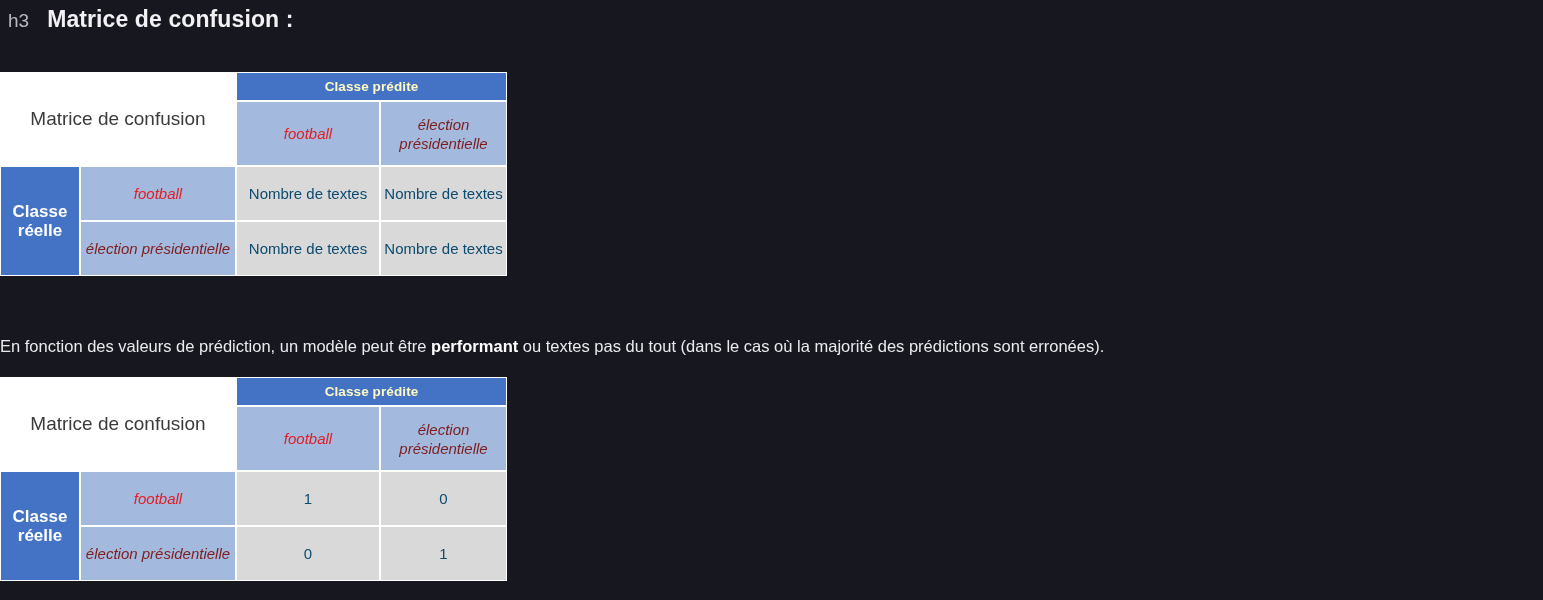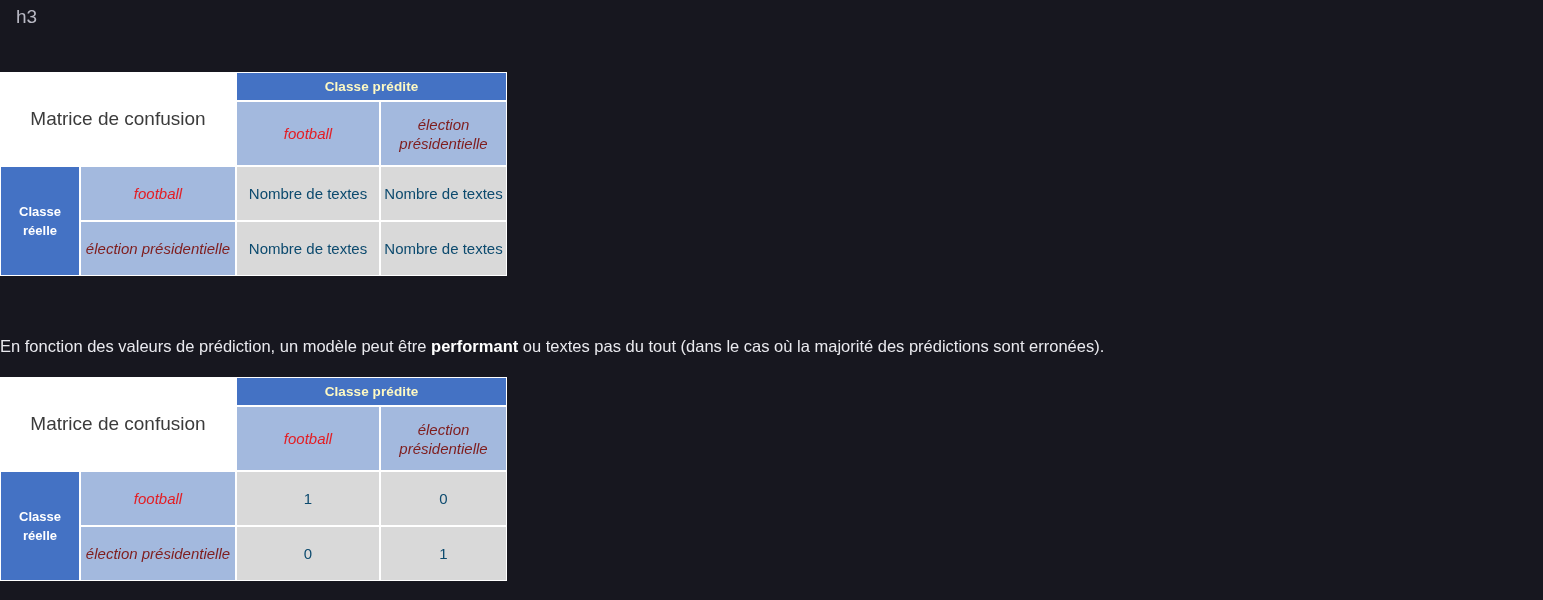--- a/index.html
+++ b/index.html
@@ -12,21 +12,21 @@
     height: 600px;
     font-family: "Liberation Sans", sans-serif;
     color: #e8e8ec;
     overflow: hidden;
     position: relative;
   }
 
   
   .heading-row {
     position: absolute;
-    left: 16px;
+    left: 8px;
     top: 6px;
     height: 34px;
     display: flex;
     align-items: baseline;
     gap: 18px;
   }
   .tag-label {
     font-size: 19px;
     font-weight: 400;
     color: #b9b9c4;
@@ -89,21 +89,21 @@
     color: #fef9c3;
     font-size: 13.5px;
     font-weight: bold;
     letter-spacing: 0.1px;
   }
 
   
   .cell-side-banner {
     background: #4472c4;
     color: #ffffff;
-    font-size: 13px;
+    font-size: 17px;
     font-weight: bold;
     line-height: 19px;
   }
 
   
   .cell-label {
     background: #a3b9de;
     font-size: 15px;
     font-style: italic;
     line-height: 19px;
@@ -118,20 +118,21 @@
     font-size: 15px;
     line-height: 20px;
     border-color: #ffffff !important;
   }
 </style>
 </head>
 <body>
 
 <div class="heading-row">
   <span class="tag-label">h3</span>
+  <span class="heading-title">Matrice de confusion :</span>
 </div>
 
 <table class="cm-table first">
   <colgroup>
     <col style="width:80px">
       <col style="width:156px">
       <col style="width:144px">
       <col style="width:127px">
   </colgroup>
   <tbody>

